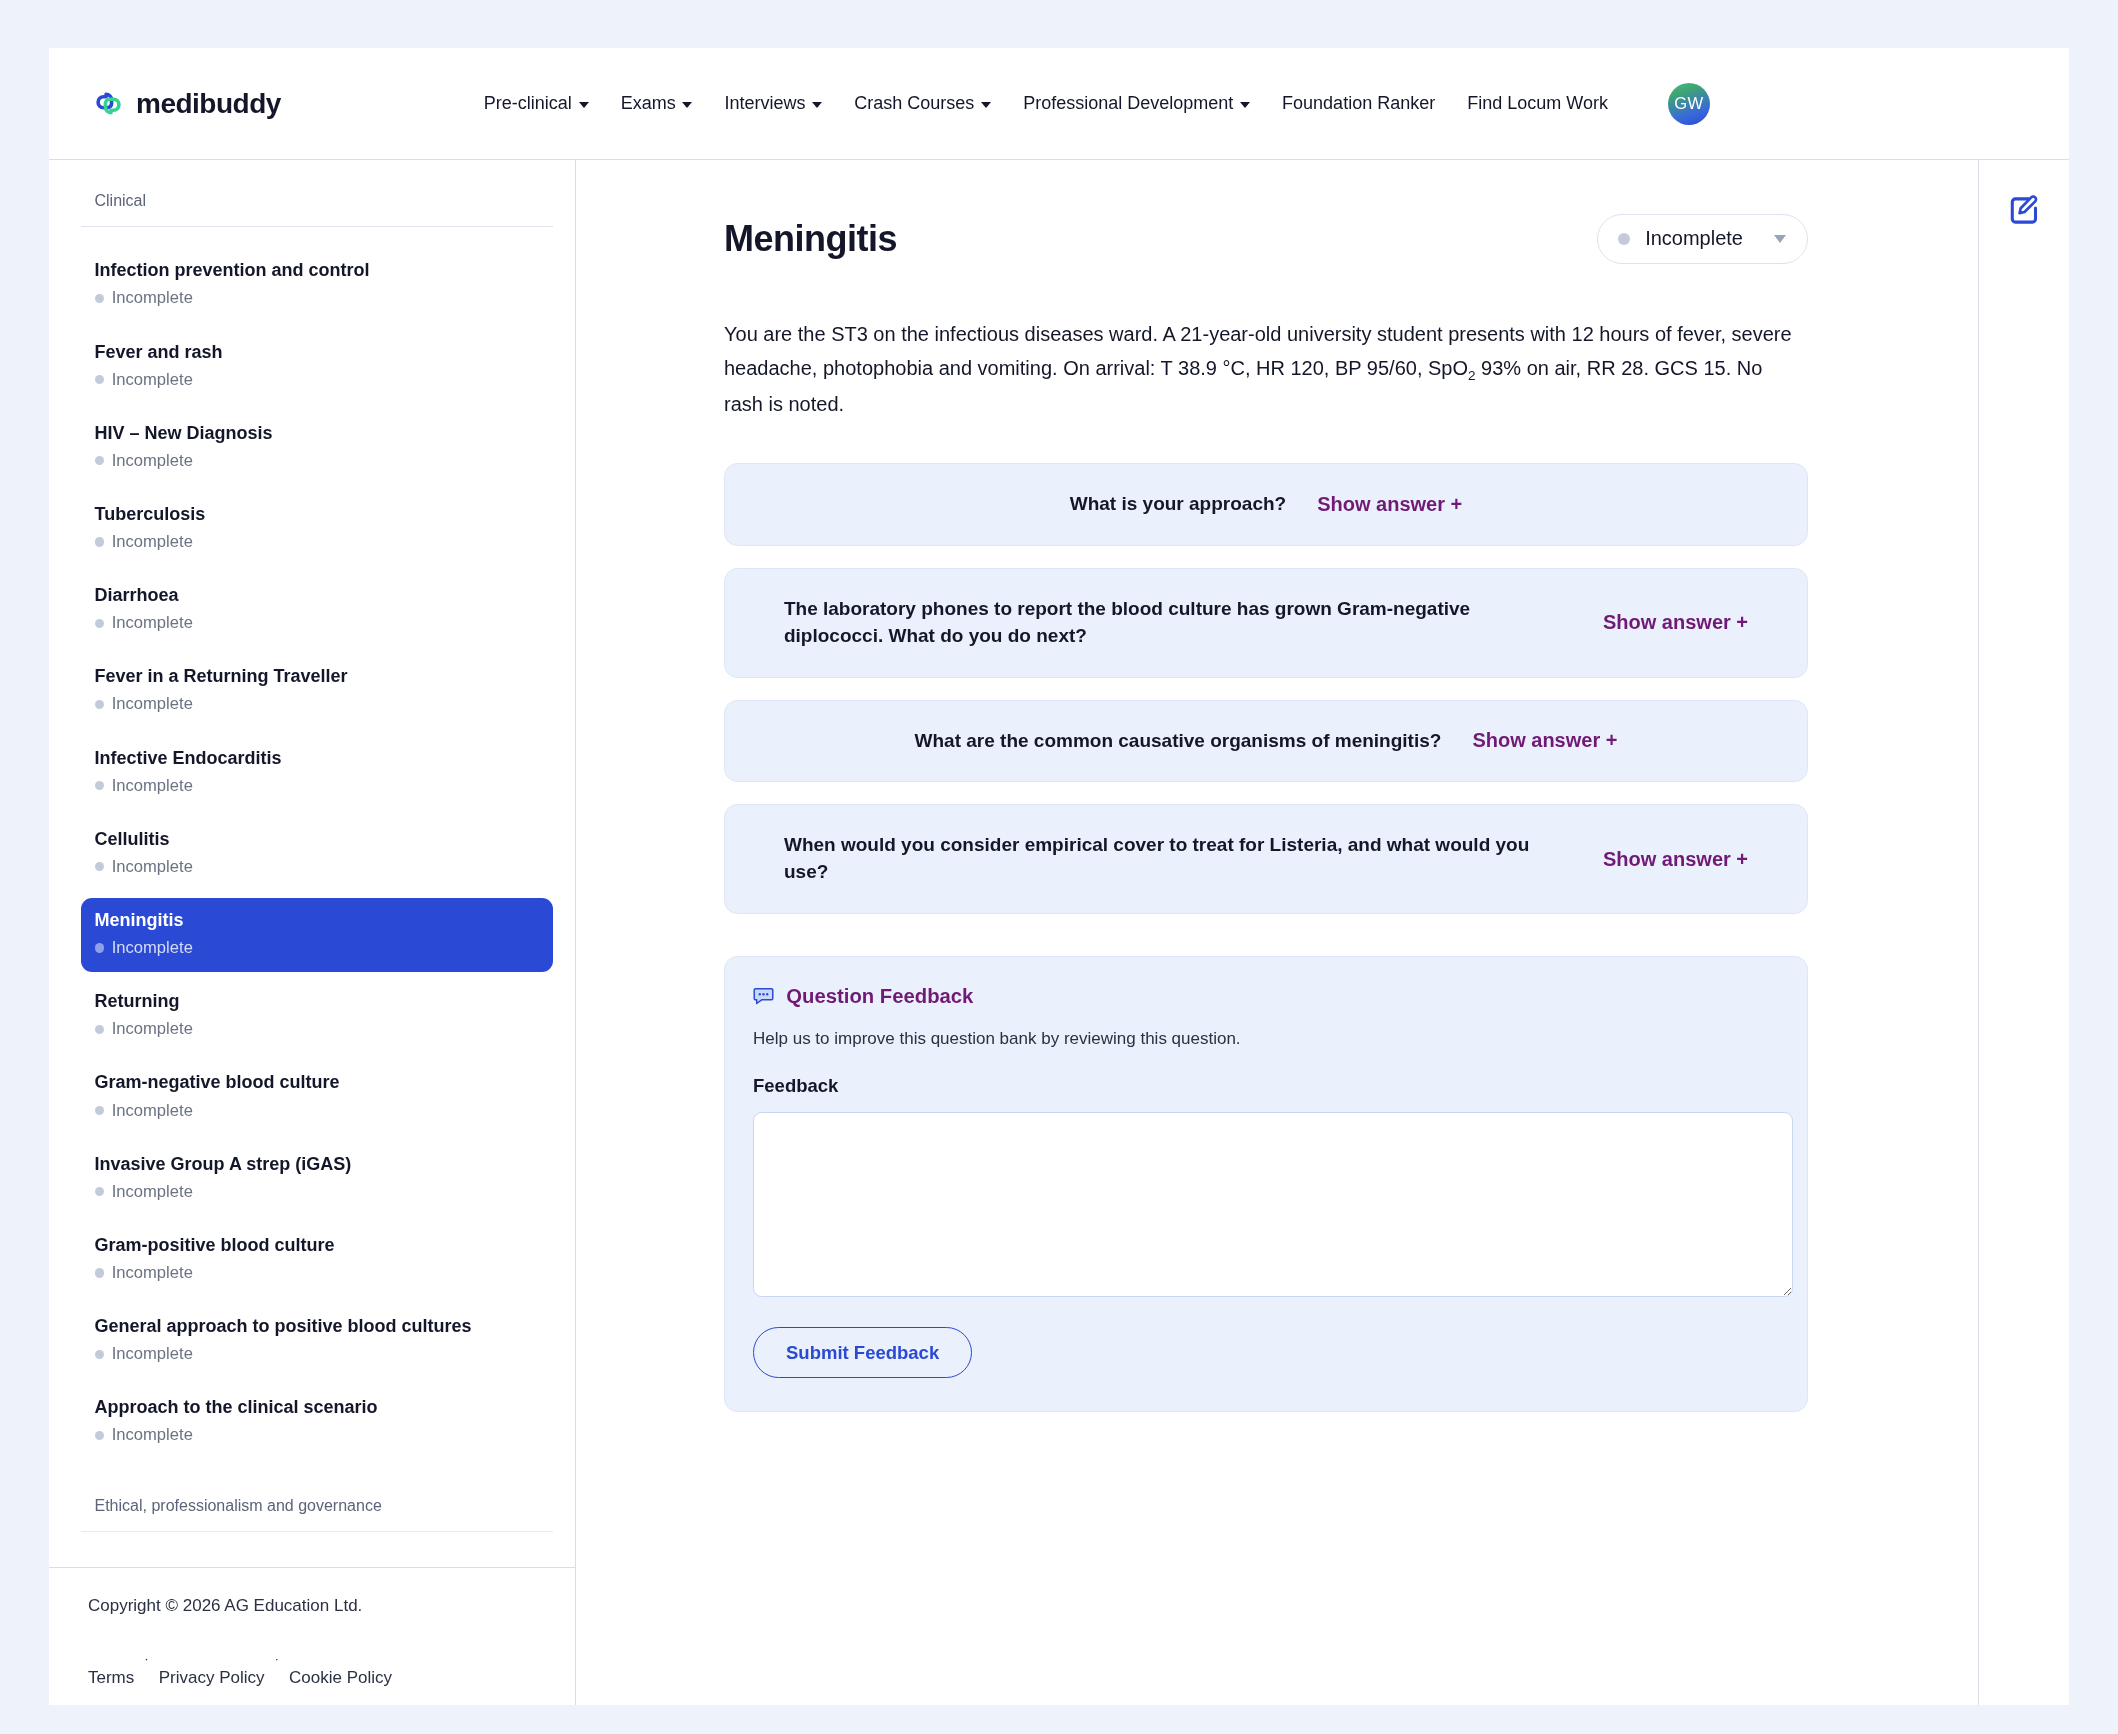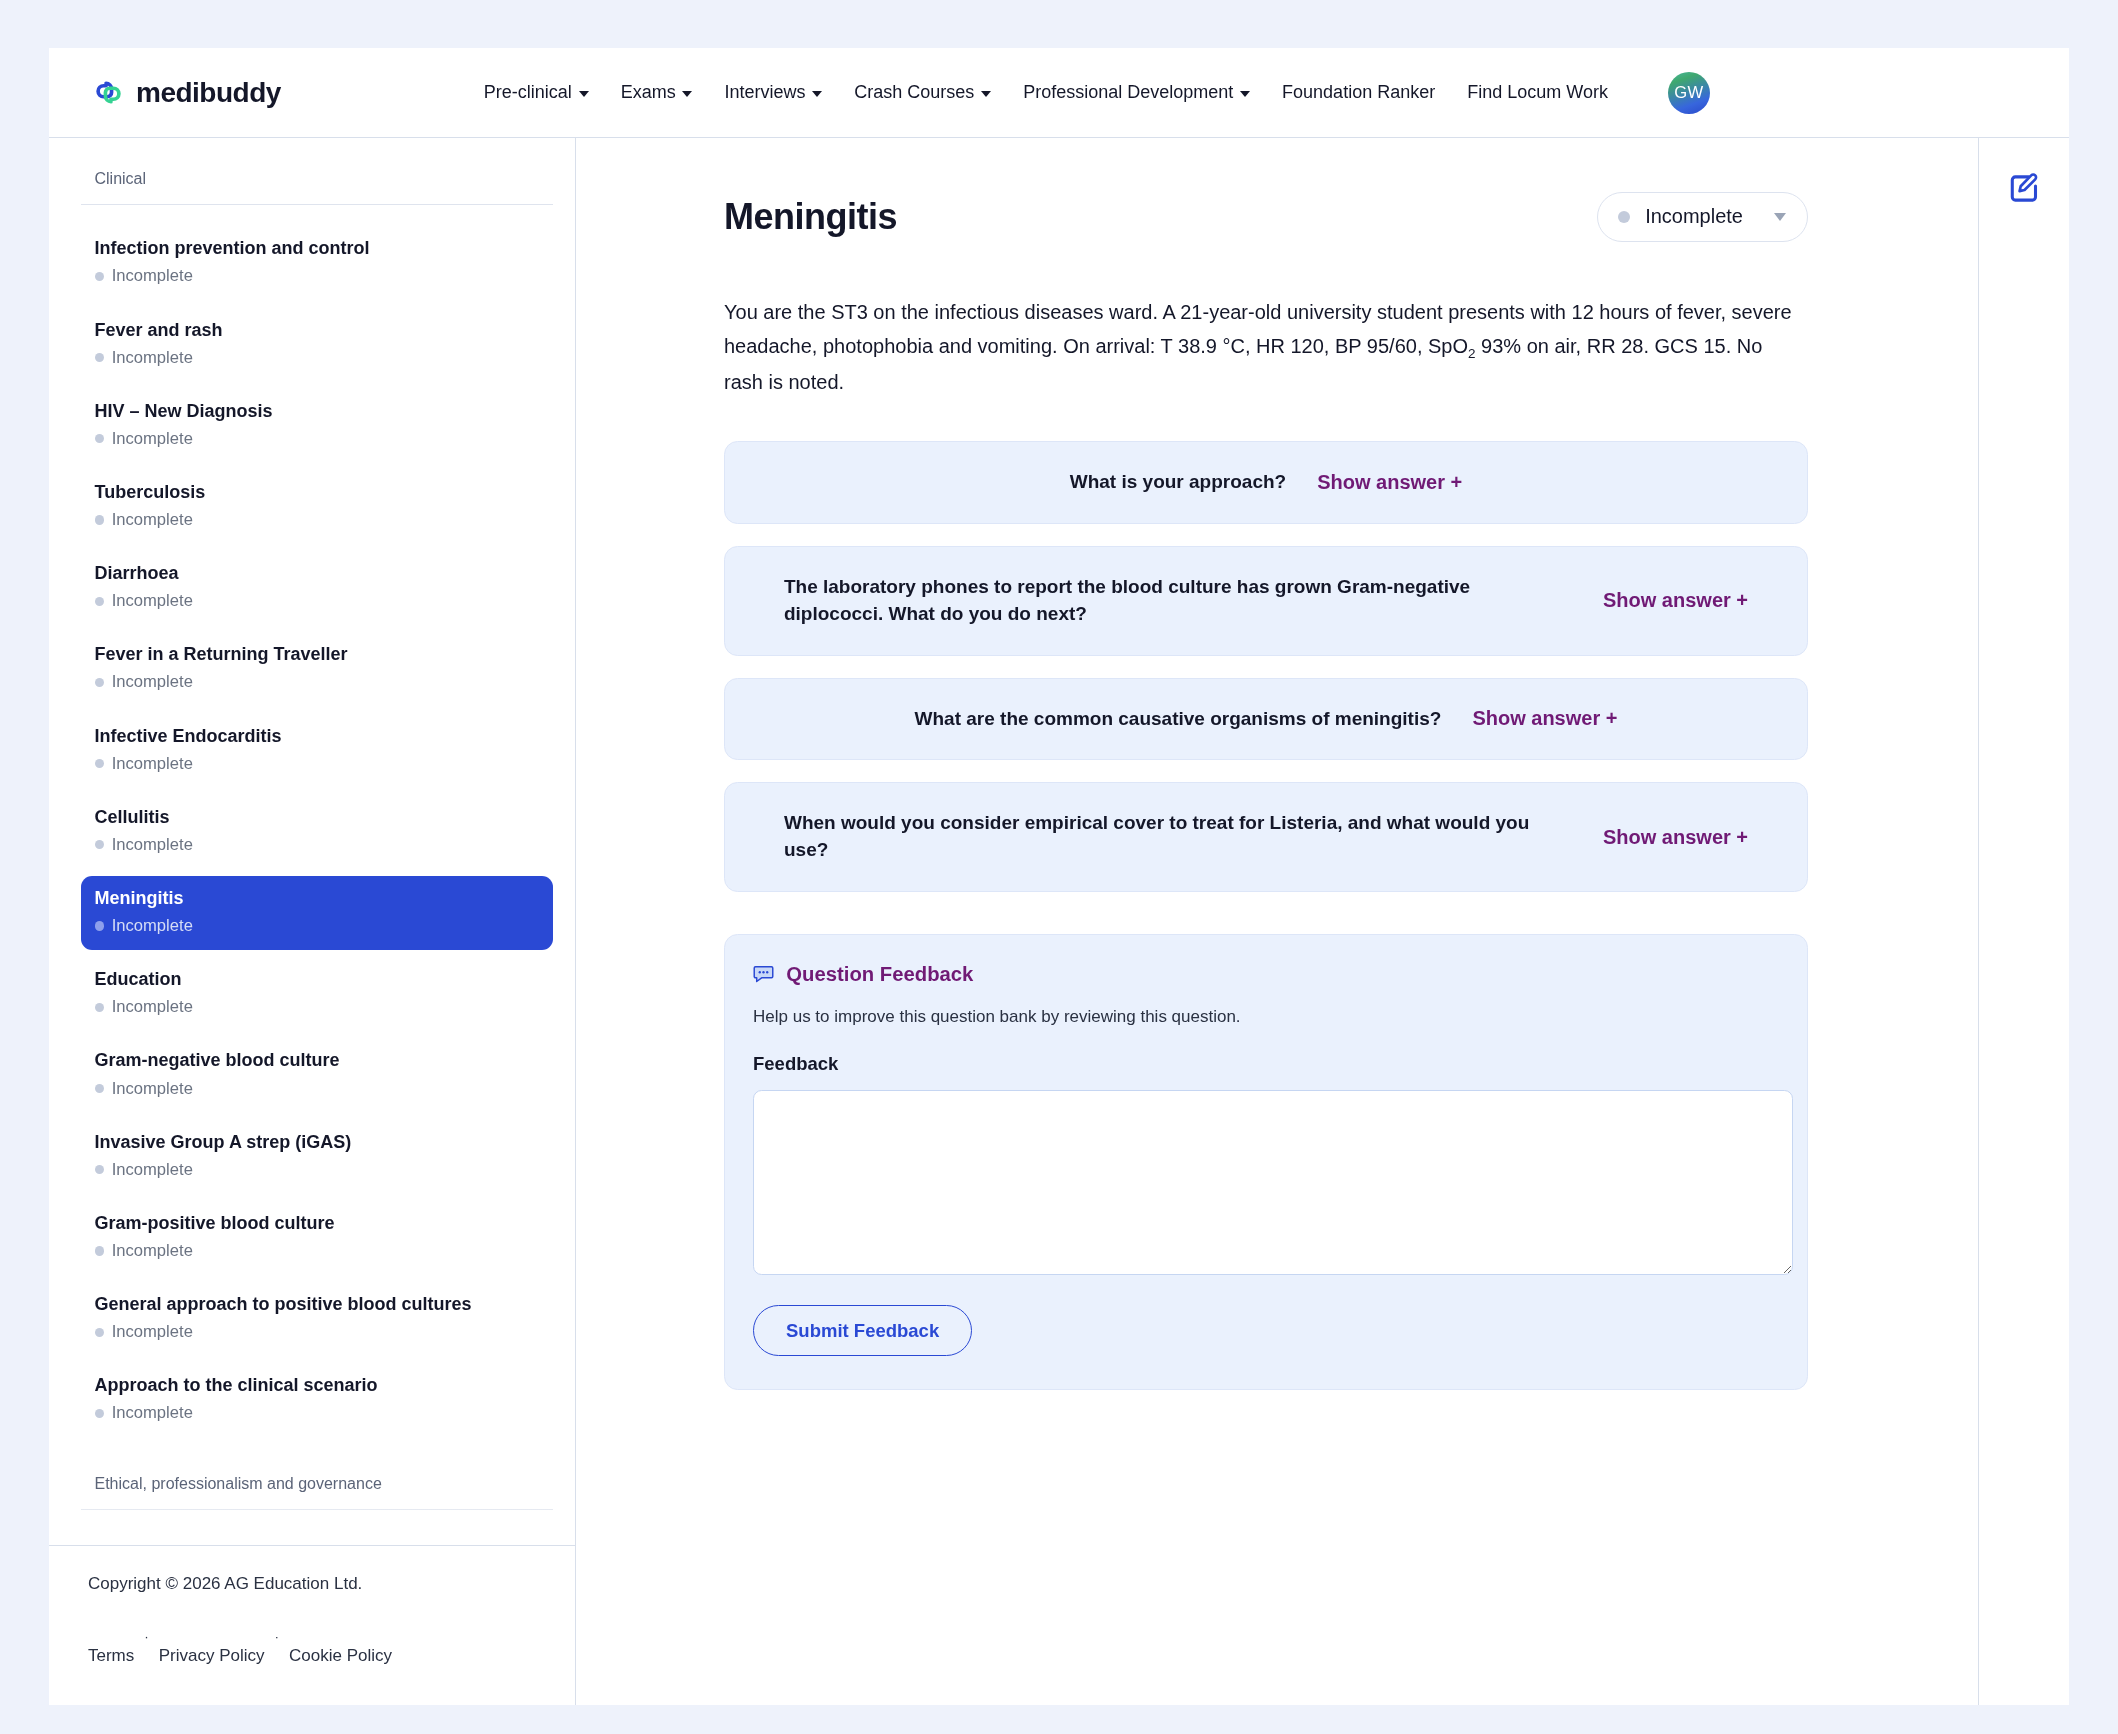--- a/index.html
+++ b/index.html
@@ -16,21 +16,21 @@
     left: 49px;
     top: 48px;
     width: 2020px;
     height: 1657px;
     background: #ffffff;
     overflow: hidden;
   }
 
   
   .topbar {
-    height: 90px;
+    height: 112px;
     border-bottom: 1.2px solid #d8dfeb;
     display: flex;
     align-items: center;
     padding: 0 34px 0 43px;
   }
   .brand { display: flex; align-items: center; gap: 11px; }
   .brand-mark { width: 33px; height: 33px; flex: 0 0 33px; }
   .brand-name {
     font-size: 28px;
     font-weight: bold;
@@ -410,21 +410,21 @@
 
         <div class="side-item active">
           <div class="side-item-title">Meningitis</div>
           <div class="side-item-status">
             <span class="dot"></span>
             <span>Incomplete</span>
           </div>
         </div>
 
         <div class="side-item">
-          <div class="side-item-title">Education</div>
+          <div class="side-item-title">Returning</div>
           <div class="side-item-status">
             <span class="dot"></span>
             <span>Incomplete</span>
           </div>
         </div>
 
         <div class="side-item">
           <div class="side-item-title">Gram-negative blood culture</div>
           <div class="side-item-status">
             <span class="dot"></span>

